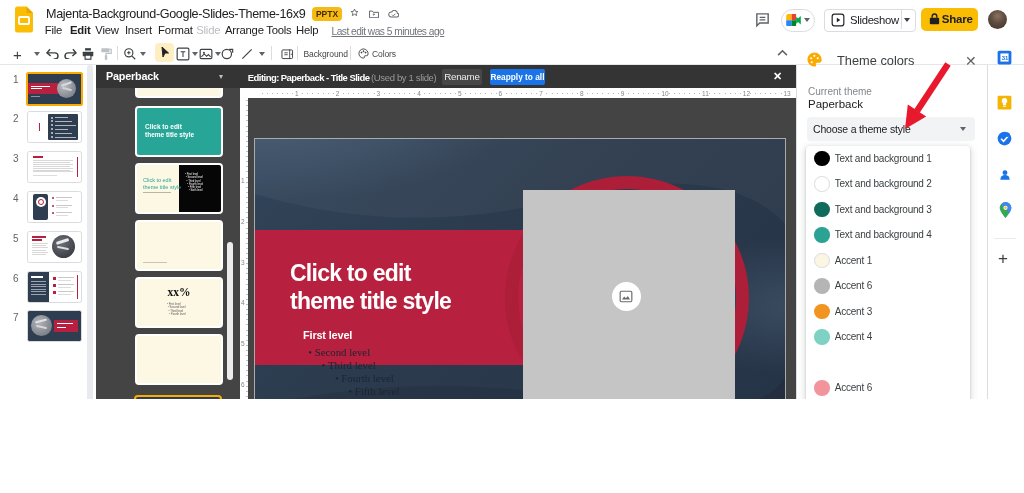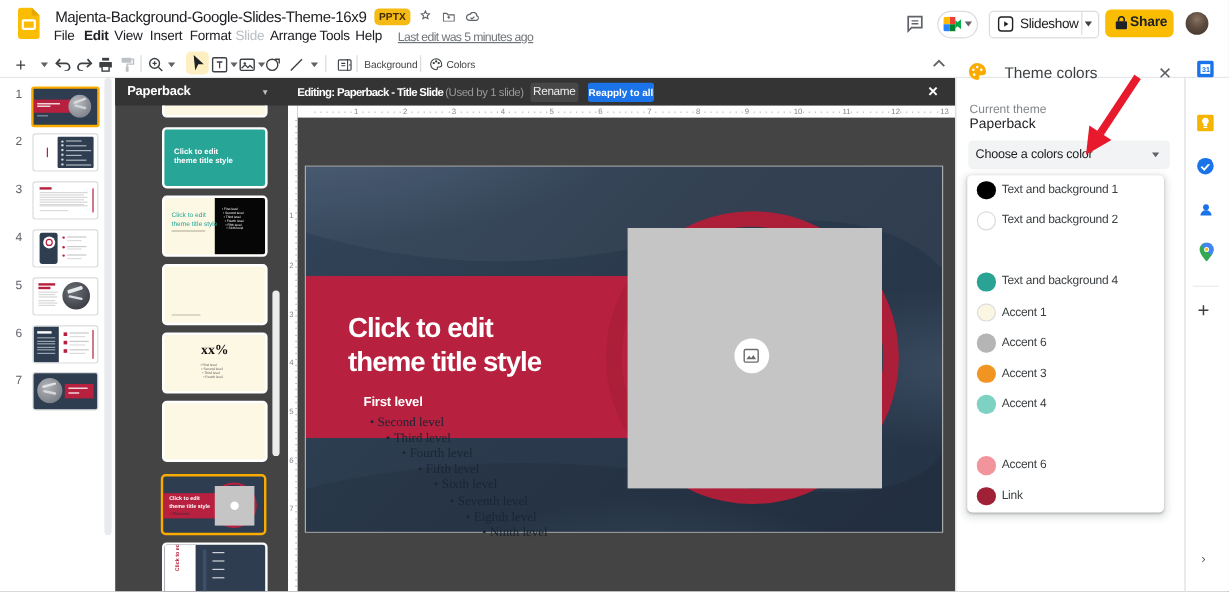--- a/index.html
+++ b/index.html
@@ -1,17 +1,17 @@
 <!DOCTYPE html>
 <html><head>
 <meta charset="utf-8">
 <style>
   html,body{margin:0;padding:0;}
   body{font-family:"Liberation Sans",sans-serif;-webkit-font-smoothing:antialiased;}
-  #app{position:relative;width:1024px;height:493px;background:#fff;overflow:hidden;}
+  #app{position:relative;width:1024px;height:399px;background:#fff;overflow:hidden;}
   .abs{position:absolute;}
   
   #titlebar{left:0;top:0;width:1024px;height:42px;background:#fff;}
   #slides-icon{left:14px;top:6px;width:20px;height:27px;}
   #doc-title{left:46px;top:7px;font-size:12.6px;color:#202124;letter-spacing:-0.35px;}
   #pptx{left:312px;top:7px;width:30px;height:14px;background:#f5ba13;border-radius:4px;
         font-size:8.5px;font-weight:bold;color:#442c00;text-align:center;line-height:14px;}
   .mi{position:absolute;top:24px;font-size:11.3px;color:#202124;letter-spacing:-0.2px;}
   #lastedit{left:331.5px;top:25.8px;font-size:10.2px;color:#717579;text-decoration:underline;letter-spacing:-0.5px;}
   
@@ -586,31 +586,35 @@
       <path d="M12 2 a10 10 0 1 0 0 20 c2.2 0 2.7-1.4 2.1-2.7 -0.7-1.5 0.1-2.8 1.7-2.8 h2.4 a4 4 0 0 0 4-4 A10.5 10.5 0 0 0 12 2 Z" fill="#fbab00"></path>
       <circle cx="7.2" cy="10.2" r="1.5" fill="#fff"></circle>
       <circle cx="11.8" cy="6.8" r="1.5" fill="#fff"></circle>
       <circle cx="16.6" cy="10.2" r="1.5" fill="#fff"></circle>
       <circle cx="8.2" cy="15.8" r="1.5" fill="#fff"></circle>
     </svg>
   <div class="abs" id="tchead" style="top:53px;">Theme colors</div>
   <div class="abs" id="tcx" style="top:53px;">✕</div>
   <div class="abs" id="curtheme" style="top:86px;">Current theme</div>
   <div class="abs" id="pbname" style="top:98px;">Paperback</div>
-  <div class="abs" id="ddown" style="top:117px;"><span style="padding-left:6px;">Choose a colors color</span>
+  <div class="abs" id="ddown" style="top:117px;"><span style="padding-left:6px;">Choose a theme style</span>
     <span style="position:absolute;right:9px;top:10px;width:0;height:0;border:3.5px solid transparent;border-top:4.5px solid #5f6368;"></span>
   </div>
   <div class="abs" id="menu" style="top:145.5px;text-align:right;">
       <div class="mrow" style="top:0px;">
         <span class="sw" style="background:#000000;"></span>
         <span class="mlabel">Text and background 1</span>
       </div>
       <div class="mrow" style="top:25.5px;">
         <span class="sw" style="background:#ffffff;border:1px solid #dadce0;box-sizing:border-box;"></span>
         <span class="mlabel">Text and background 2</span>
+      </div>
+      <div class="mrow" style="top:51px;">
+        <span class="sw" style="background:#0f6b5c;"></span>
+        <span class="mlabel">Text and background 3</span>
       </div>
       <div class="mrow" style="top:76.5px;">
         <span class="sw" style="background:#2aa294;"></span>
         <span class="mlabel">Text and background 4</span>
       </div>
       <div class="mrow" style="top:102px;">
         <span class="sw" style="background:#fbf6e1;border:1px solid #dadce0;box-sizing:border-box;"></span>
         <span class="mlabel">Accent 1</span>
       </div>
       <div class="mrow" style="top:127.5px;">

